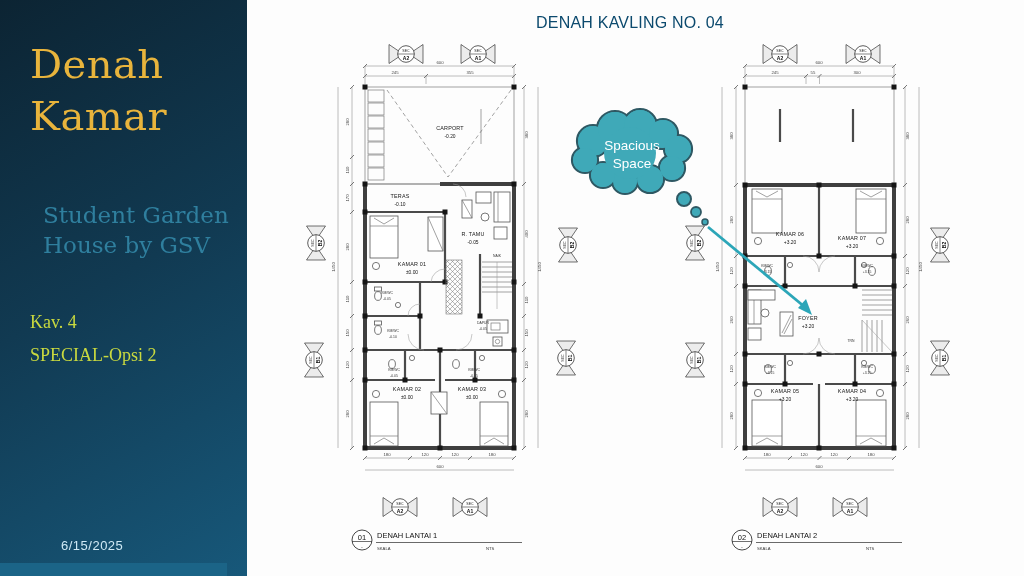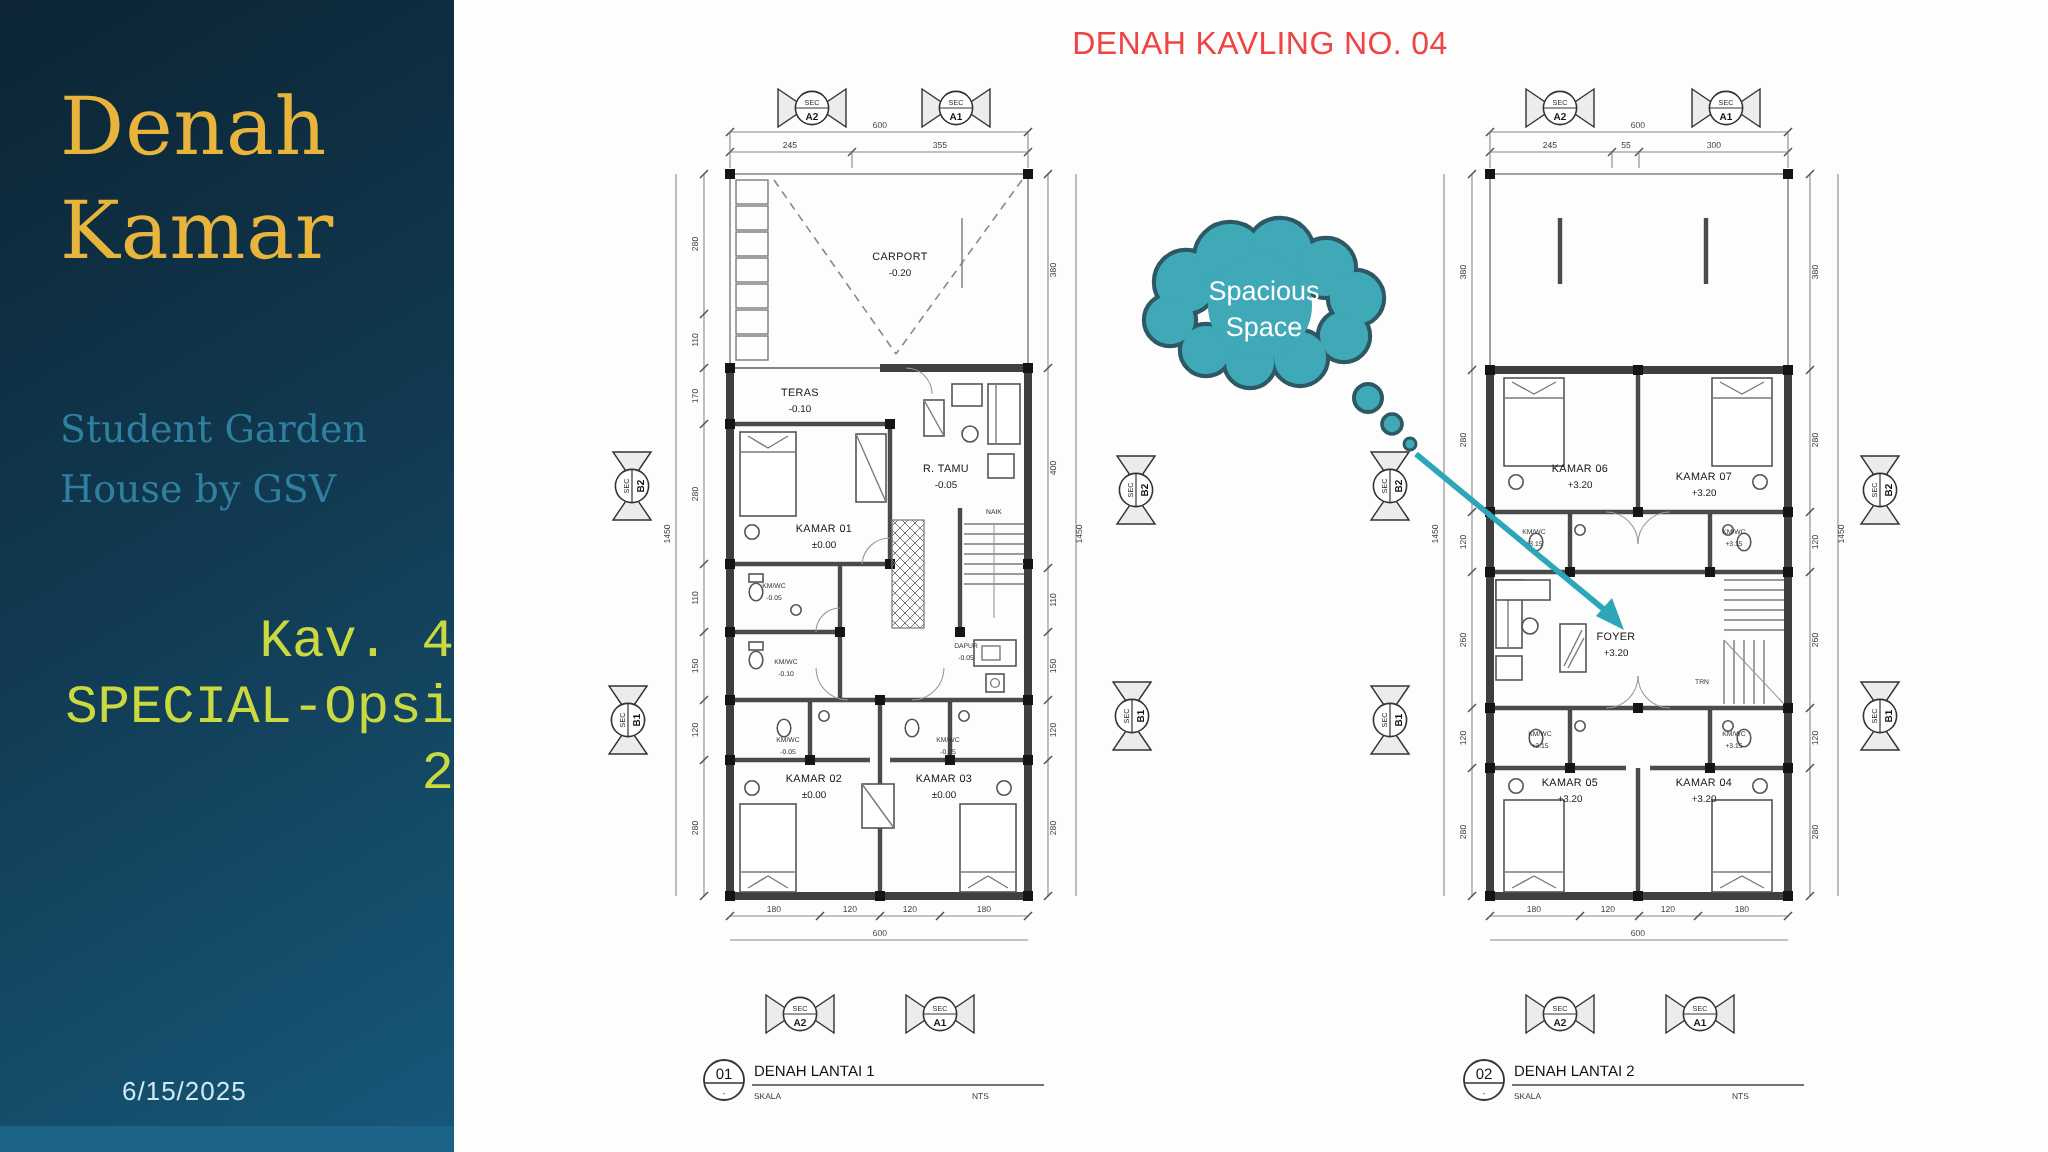--- a/index.html
+++ b/index.html
@@ -1,31 +1,31 @@
 <!DOCTYPE html>
 <html><head>
 <meta charset="utf-8">
 <style>
   html,body{margin:0;padding:0;background:#888;}
   #slide{position:relative;width:1024px;height:576px;background:#fdfdfd;overflow:hidden;
          font-family:"Liberation Sans",sans-serif;}
   
   #sidebar{position:absolute;left:0;top:0;width:227px;height:576px;
-           background:linear-gradient(150deg,#0c2433 0%,#113a52 48%,#17587a 100%);}
+           background:linear-gradient(150deg,#0c2433 0%,#113a52 48%,#17587a 100%);padding-left:20px;}
   #sidebar-footer{position:absolute;left:0;bottom:0;width:227px;height:13px;background:#1b6487;}
   .sb-title{position:absolute;left:30px;top:38px;font-family:"DejaVu Serif",serif;
             font-size:40px;line-height:52px;color:#e8b43c;letter-spacing:.5px;}
-  .sb-sub{position:absolute;left:30px;top:200px;font-family:"DejaVu Serif",serif;
-          font-size:19px;line-height:30px;color:#2f7f9e;}
-  .sb-opt{position:absolute;left:30px;top:306px;font-family:Liberation Mono, monospace;
-          font-size:27px;line-height:33px;color:#c9d93f;text-align:right;}
+  .sb-sub{position:absolute;left:43px;top:200px;font-family:"DejaVu Serif",serif;
+          font-size:23px;line-height:30px;color:#2f7f9e;}
+  .sb-opt{position:absolute;left:30px;top:306px;font-family:Liberation Serif, serif;
+          font-size:18px;line-height:33px;color:#c9d93f;}
   .sb-date{position:absolute;left:61px;top:538px;font-size:13px;color:#cfe9f5;letter-spacing:.5px;}
   
   #header{position:absolute;left:480px;top:12px;width:300px;text-align:center;
-          font-size:16px;line-height:21px;color:#ef4444;letter-spacing:.2px;}
+          font-size:16px;line-height:21px;color:#0c4a6e;letter-spacing:.2px;}
   
   .plan{position:absolute;top:24px;width:300px;height:540px;}
   #plan1{left:290px;} #plan2{left:668px;}
   svg text{font-family:"Liberation Sans",sans-serif;}
   .w4{stroke:#3f3f3f;stroke-width:4;fill:none}
   .w2{stroke:#4a4a4a;stroke-width:2.2;fill:none}
   .t1{stroke:#7a7a7a;stroke-width:.7;fill:none}
   .t2{stroke:#9a9a9a;stroke-width:.55;fill:none}
   .dim{stroke:#888;stroke-width:.55;fill:none}
   .tk{stroke:#555;stroke-width:.8}

